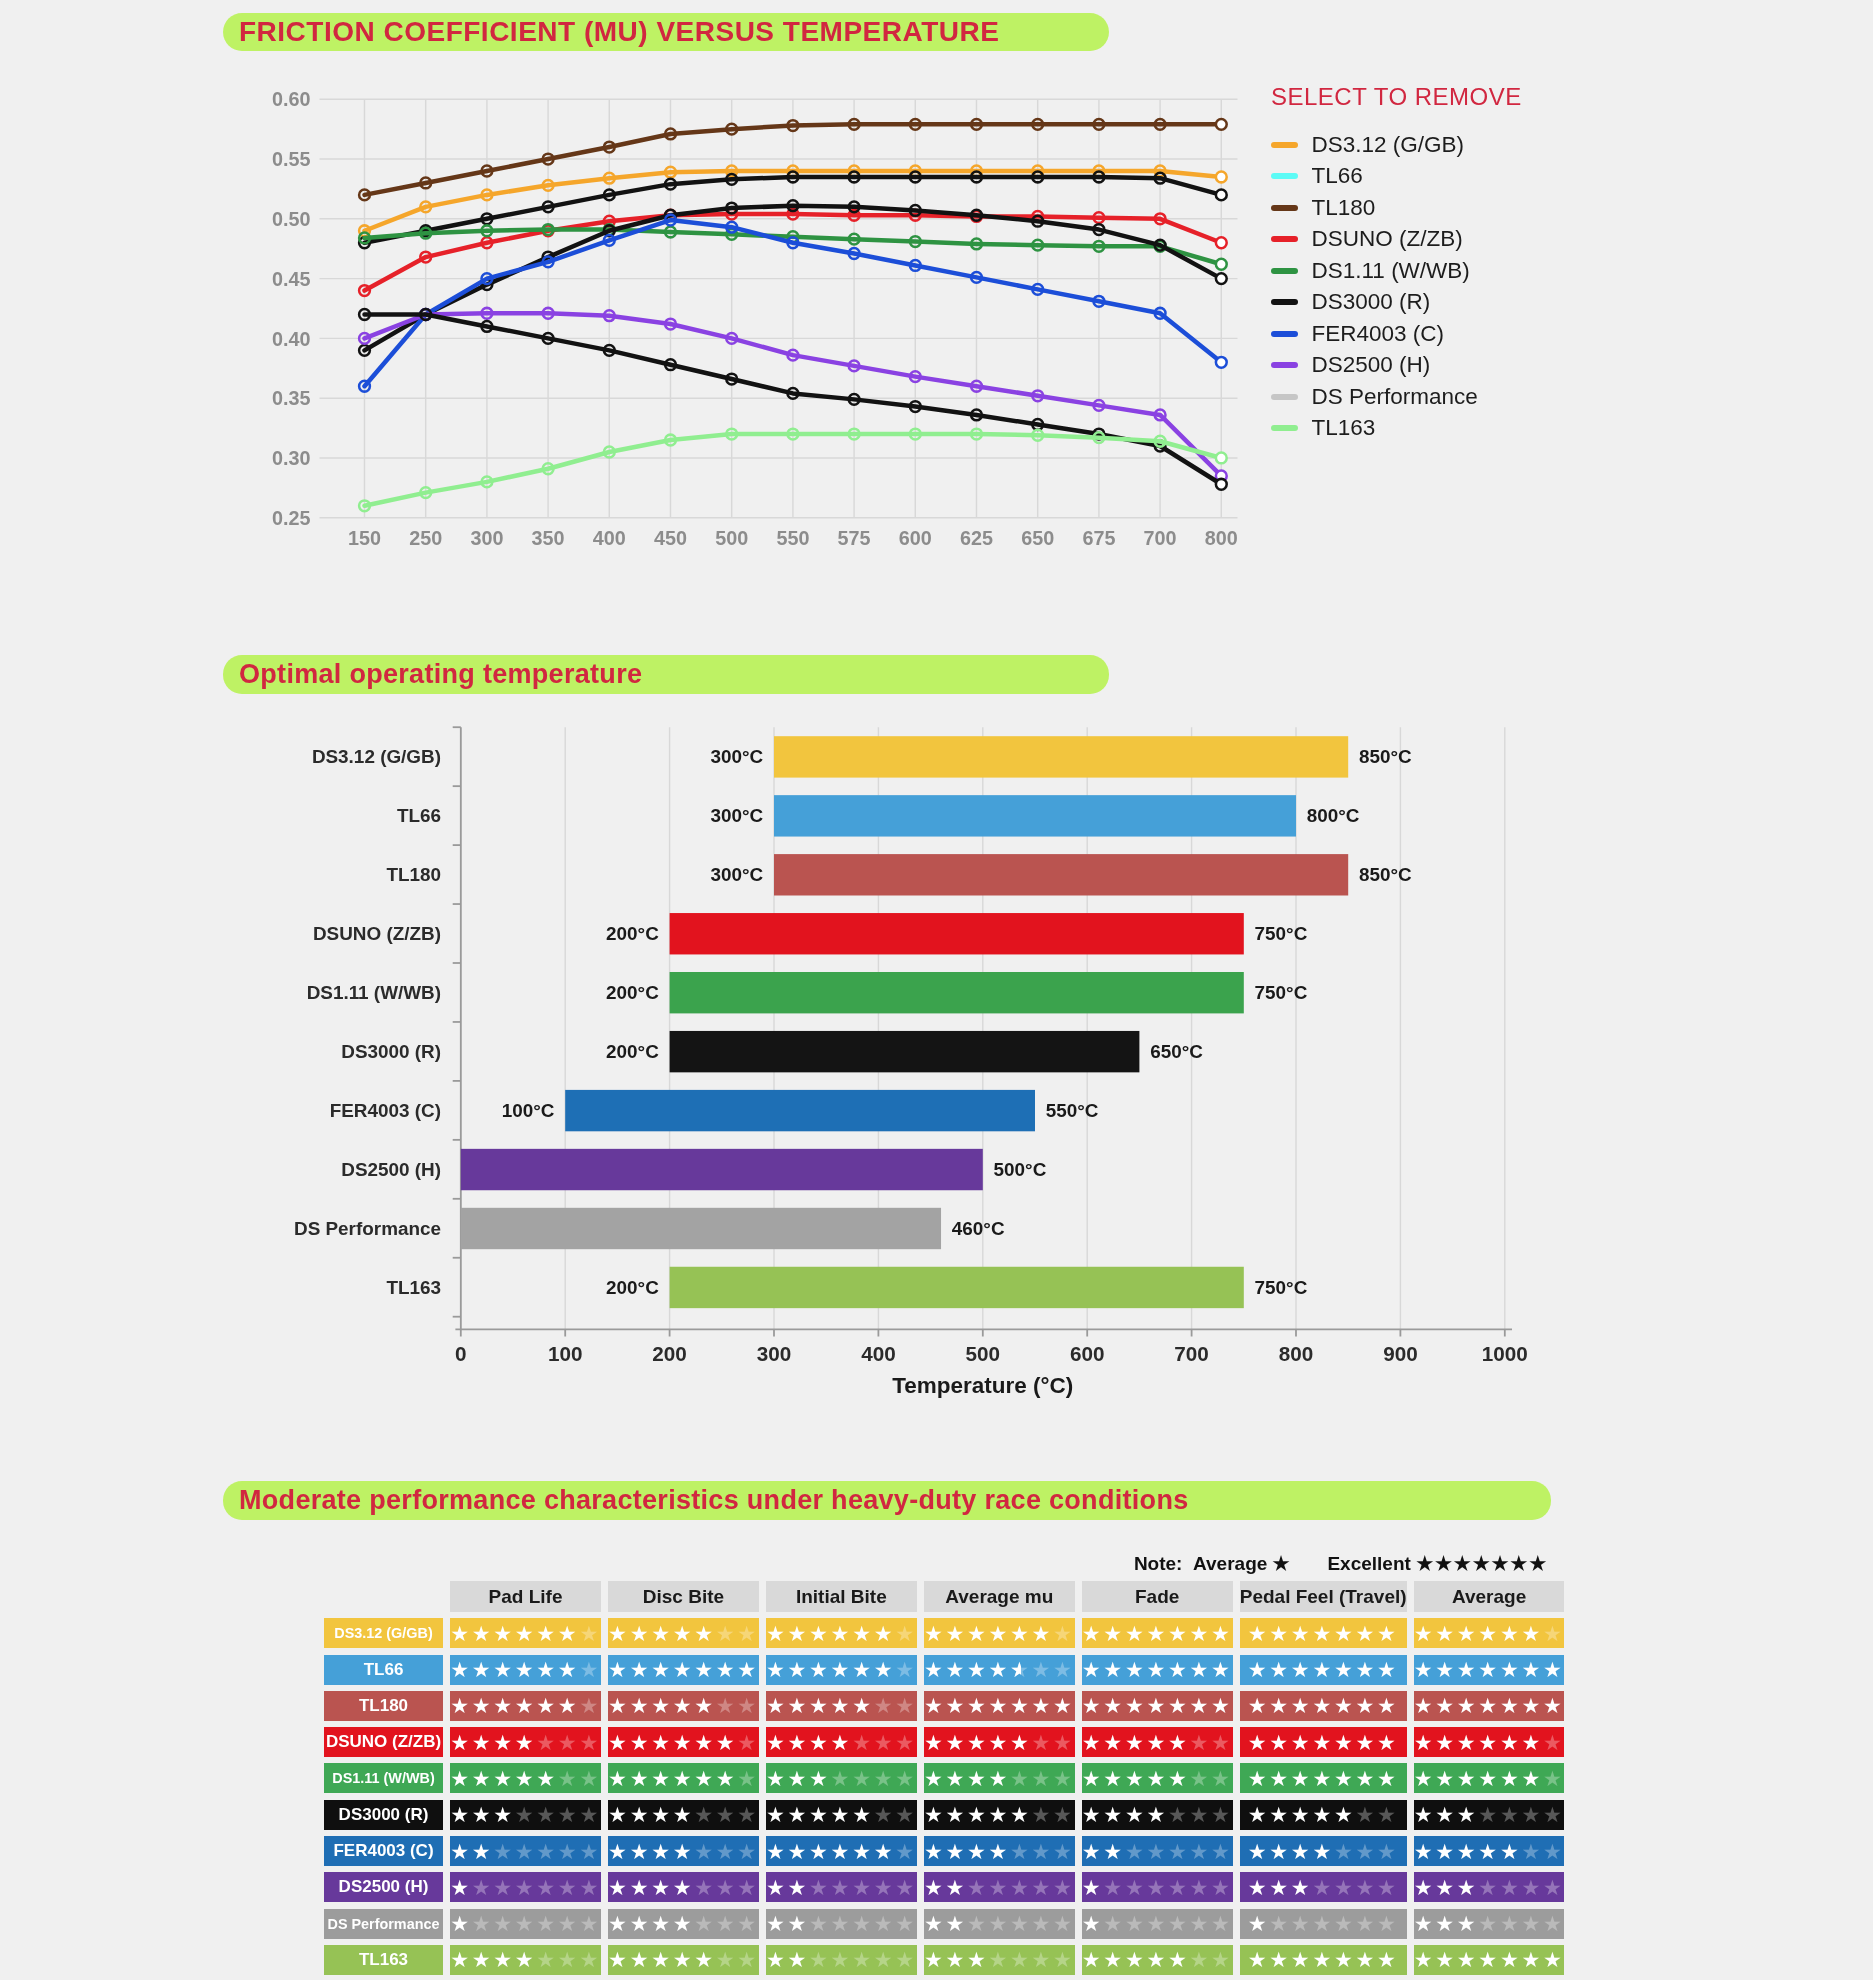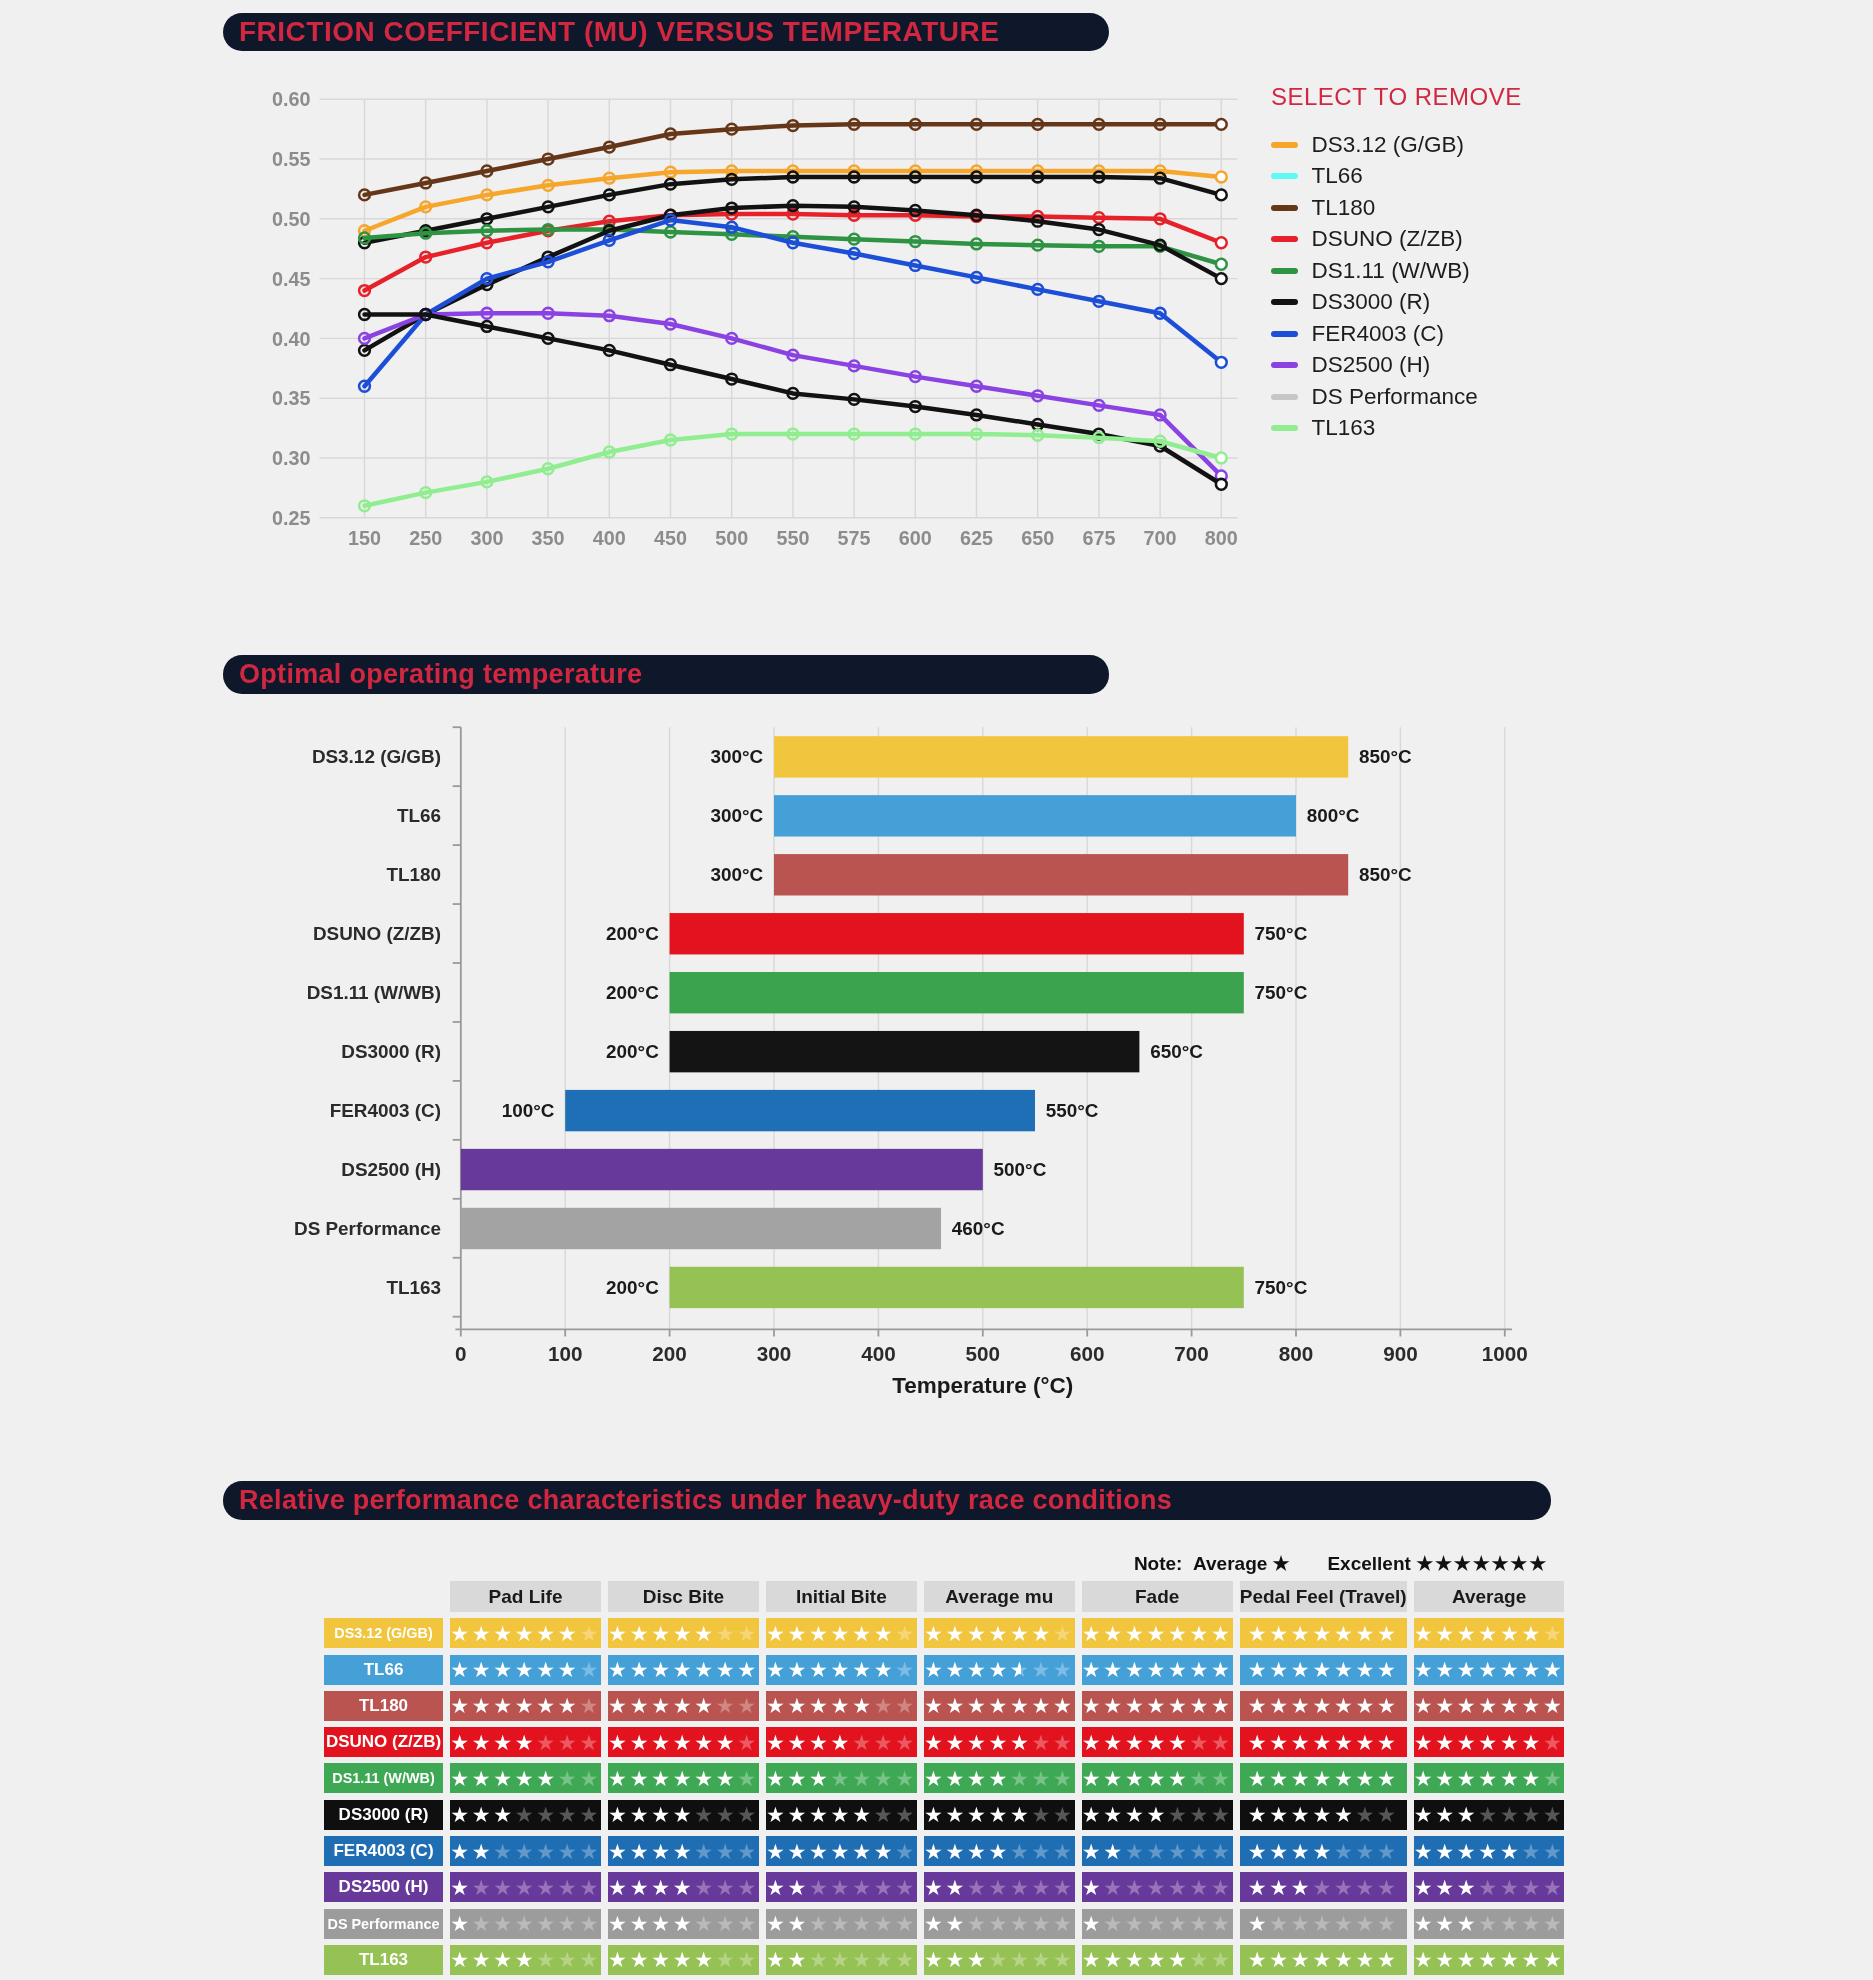--- a/index.html
+++ b/index.html
@@ -4,21 +4,21 @@
 <style>
   html,body{margin:0;padding:0;}
   body{
     width:1874px;height:1980px;position:relative;
     background:#f0f0f0;
     font-family:"Liberation Sans", sans-serif;
     color:#222;
     overflow:hidden;
   }
   .section-bar{
-    position:absolute;background:#0f172a;border-radius:19px;
+    position:absolute;background:#bef264;border-radius:19px;
     display:flex;align-items:center;padding-left:16px;box-sizing:border-box;
   }
   .section-title{
     color:#d12740;font-weight:bold;font-size:27px;letter-spacing:0.3px;
     white-space:nowrap;
   }
   .section-title.caps{font-size:28px;letter-spacing:0.5px;}
   
   #line-chart-svg{position:absolute;left:225px;top:63px;}
   #bar-chart-svg{position:absolute;left:225px;top:720px;}
@@ -451,21 +451,21 @@
     </g>
     <g>
       <text x="240" y="637.5" text-anchor="end" font-size="21" font-weight="bold" fill="#2b2b2b">TL163</text>
       <rect x="494" y="607.5" width="638" height="46" fill="#96C255"></rect>
       <text x="482" y="637.5" text-anchor="end" font-size="21" font-weight="bold" fill="#1a1a1a">200°C</text>
       <text x="1144" y="637.5" text-anchor="start" font-size="21" font-weight="bold" fill="#1a1a1a">750°C</text>
     </g>
   </svg>
 
 <div class="section-bar" style="left:223px;top:1481px;width:1328px;height:39px;">
-  <span class="section-title">Relative performance characteristics under heavy-duty race conditions</span>
+  <span class="section-title">Moderate performance characteristics under heavy-duty race conditions</span>
 </div>
 
 <div class="note-line">
   <span>Note:</span>&nbsp;&nbsp;<span>Average</span>&nbsp;<span class="note-stars">★</span><span class="spacer"></span><span>Excellent</span>&nbsp;<span class="note-stars">★★★★★★★</span>
 </div>
 
 <div class="perf-table" id="perf-table">
     <div class="pt-header empty"></div>
     <div class="pt-header">Pad Life</div>
     <div class="pt-header">Disc Bite</div>

